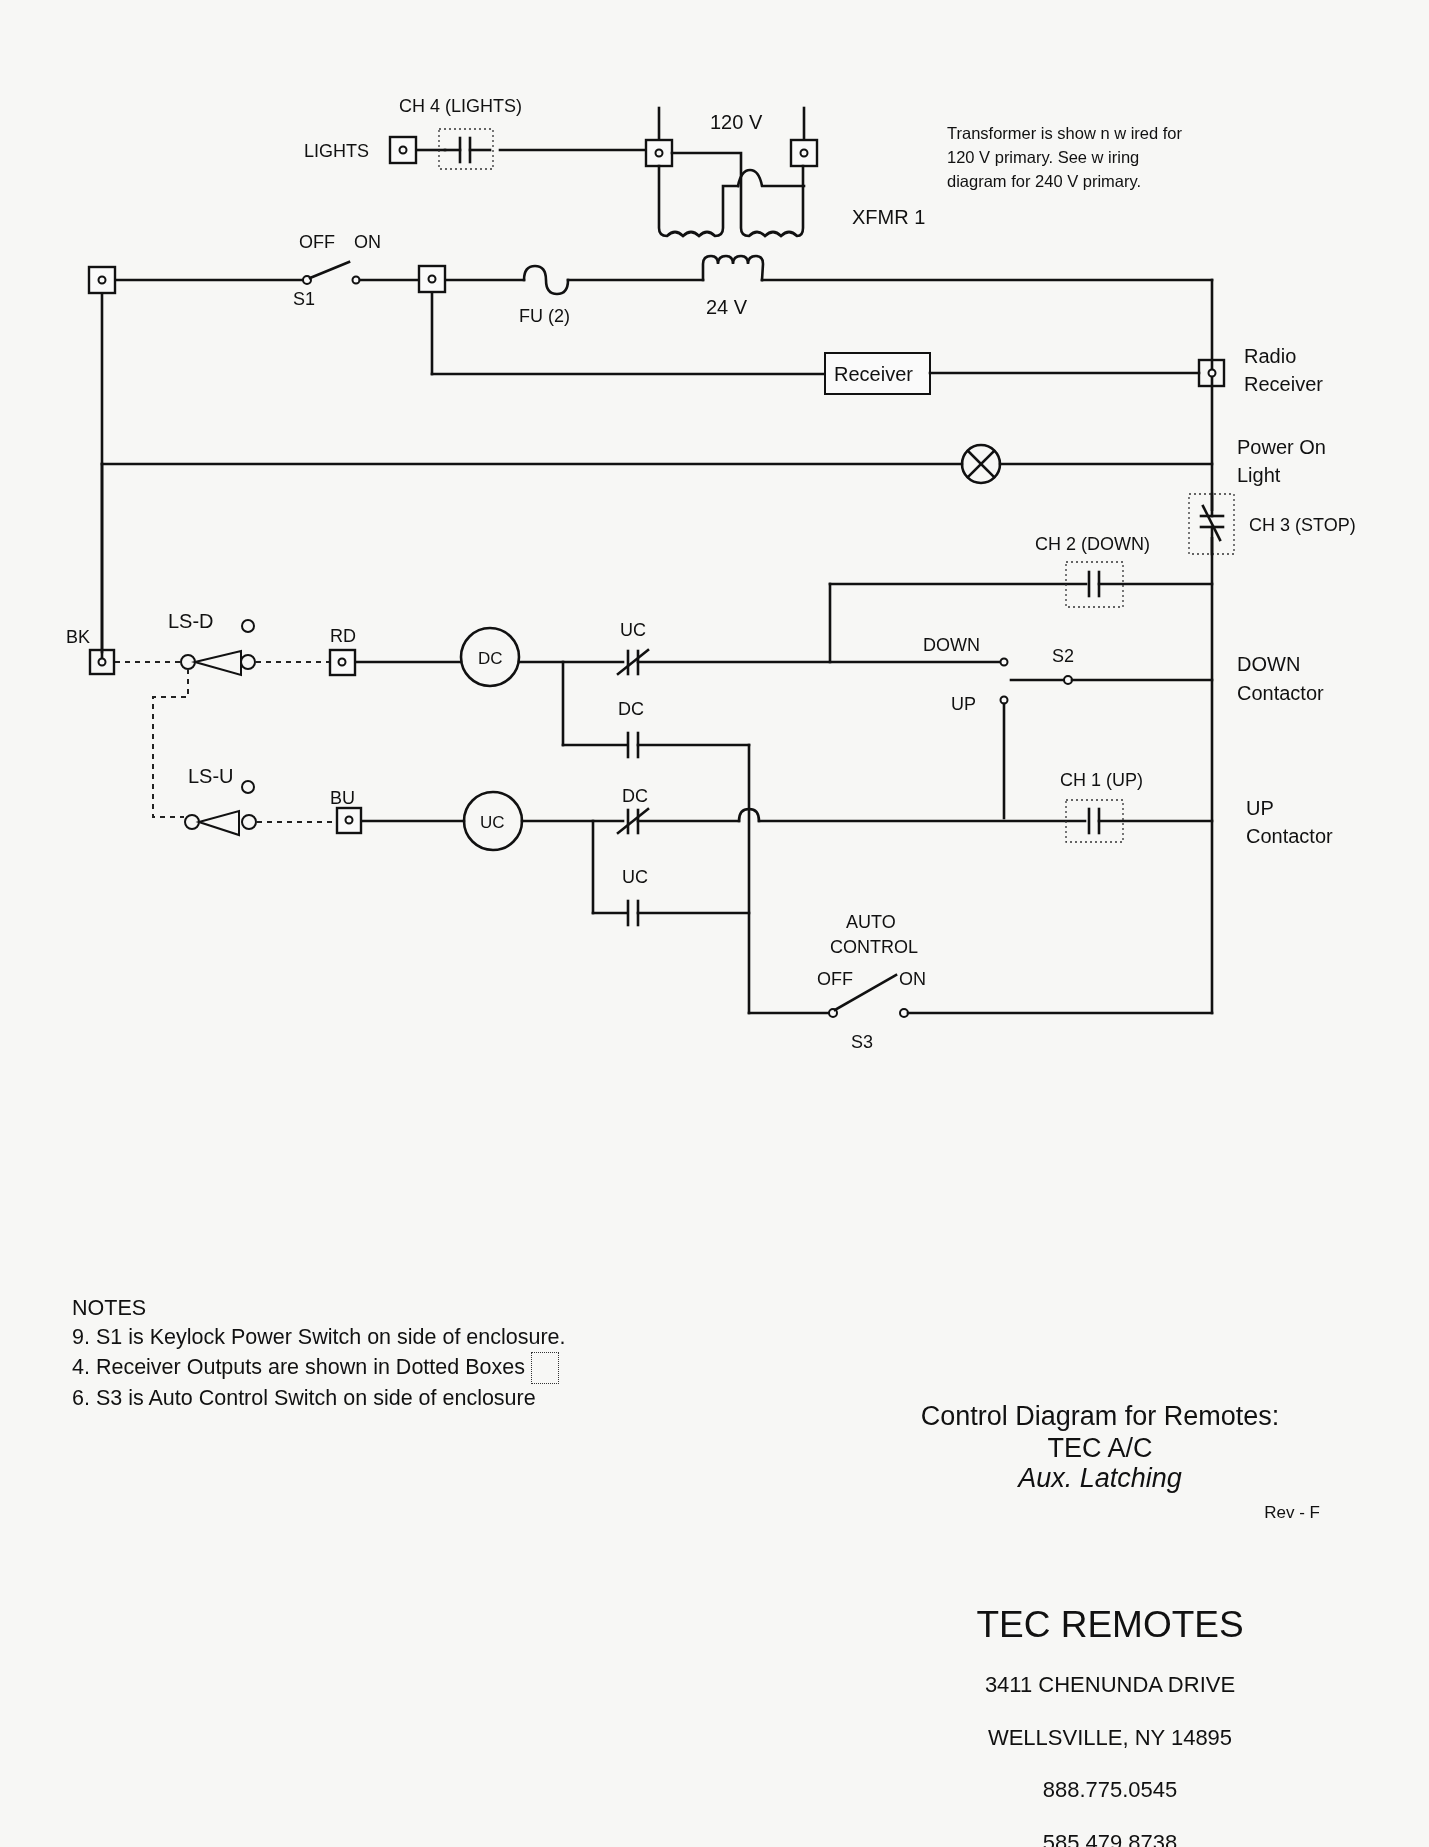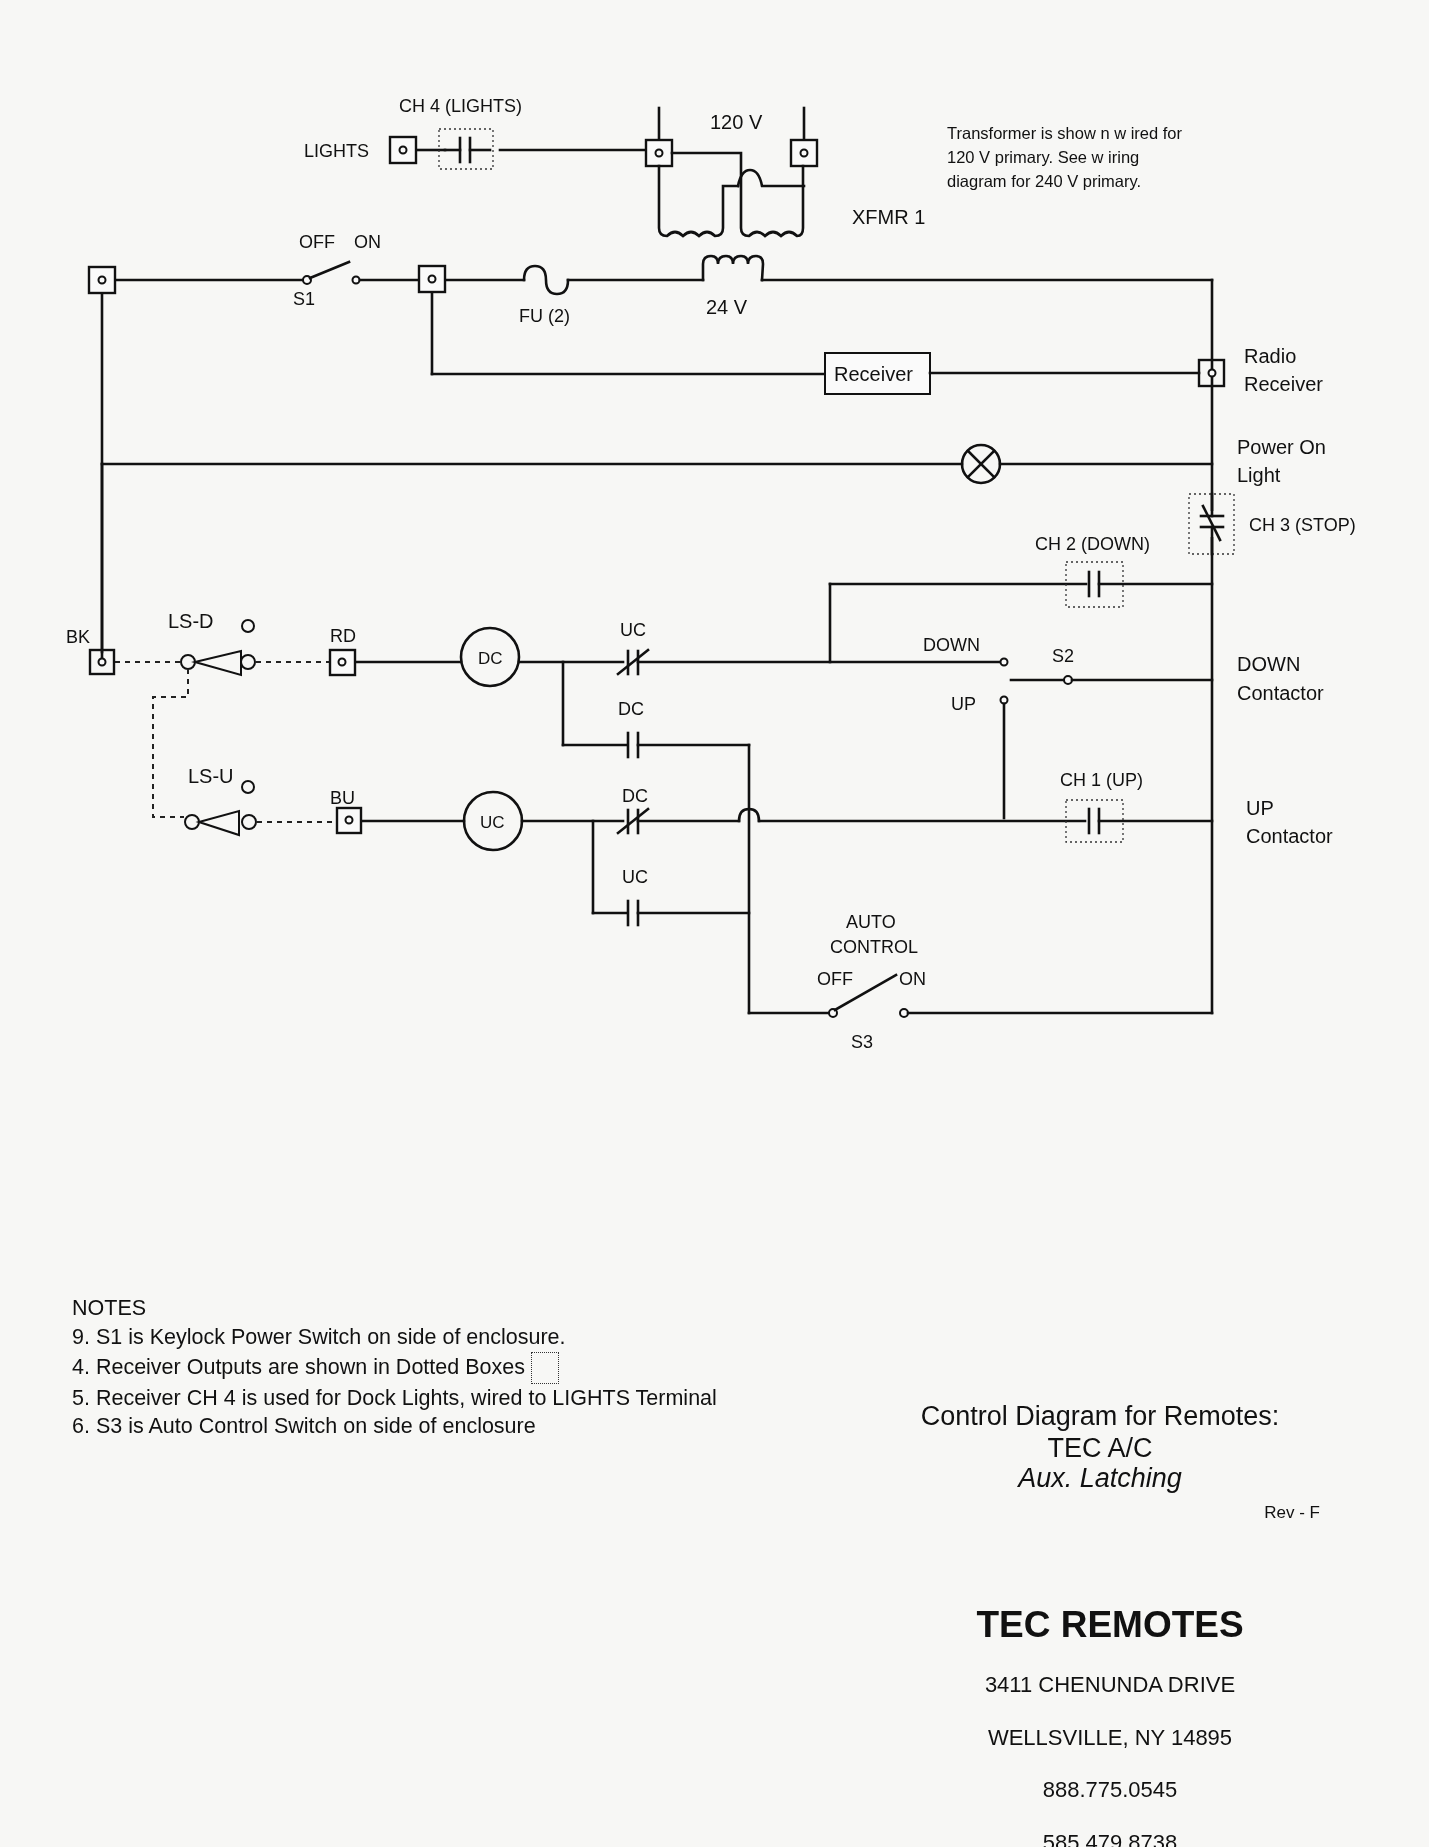--- a/index.html
+++ b/index.html
@@ -16,21 +16,21 @@
   .lbl-m { font-size: 20px; }
   .notes { position: absolute; left: 72px; top: 1282px; font-size: 21.5px; line-height: 28.8px; margin-top: 12px; }
   .notes div { white-space: nowrap; }
   .dotted-box { display: inline-block; width: 26px; height: 30px; border: 1.5px dotted #333; vertical-align: middle; margin-left: 6px; }
   .title-block { position: absolute; left: 880px; top: 1400px; width: 440px; text-align: center; }
   .t1 { font-size: 27px; line-height: 32px; }
   .t2 { font-size: 27px; line-height: 32px; }
   .t3 { font-size: 27px; line-height: 28px; font-style: italic; }
   .t4 { font-size: 17px; line-height: 22px; text-align: right; padding-left: 142px; margin-top: 10px; }
   .company { position: absolute; left: 940px; top: 1603px; width: 340px; text-align: center; }
-  .c1 { font-size: 37px; font-weight: bold; line-height: 44px; }
+  .c1 { font-size: 37px; font-weight: normal; line-height: 44px; }
   .c2 { font-size: 22px; line-height: 28.5px; margin-top: 24px; }
 </style>
 </head>
 <body>
 
 <svg id="diagram" width="1429" height="1847" viewBox="0 0 1429 1847" xmlns="http://www.w3.org/2000/svg">
 
   <g>
     <text class="lbl" x="399" y="112">CH 4 (LIGHTS)</text>
     <text class="lbl" x="304" y="157">LIGHTS</text>
@@ -253,21 +253,20 @@
     </g>
     <line class="w" x1="908" y1="1013" x2="1212" y2="1013"></line>
     <text class="lbl" x="851" y="1048">S3</text>
   </g>
 </svg>
 
 <div class="notes">
   <div>NOTES</div>
   <div>9. S1 is Keylock Power Switch on side of enclosure.</div>
   <div><span>4. Receiver Outputs are shown in Dotted Boxes</span><span class="dotted-box"></span></div>
-  <div>5. Receiver CH 4 is used for Dock Lights, wired to LIGHTS Terminal</div>
   <div>6. S3 is Auto Control Switch on side of enclosure</div>
 </div>
 
 <div class="title-block">
   <div class="t1">Control Diagram for Remotes:</div>
   <div class="t2">TEC A/C</div>
   <div class="t3">Aux. Latching</div>
   <div class="t4">Rev - F</div>
 </div>
 

